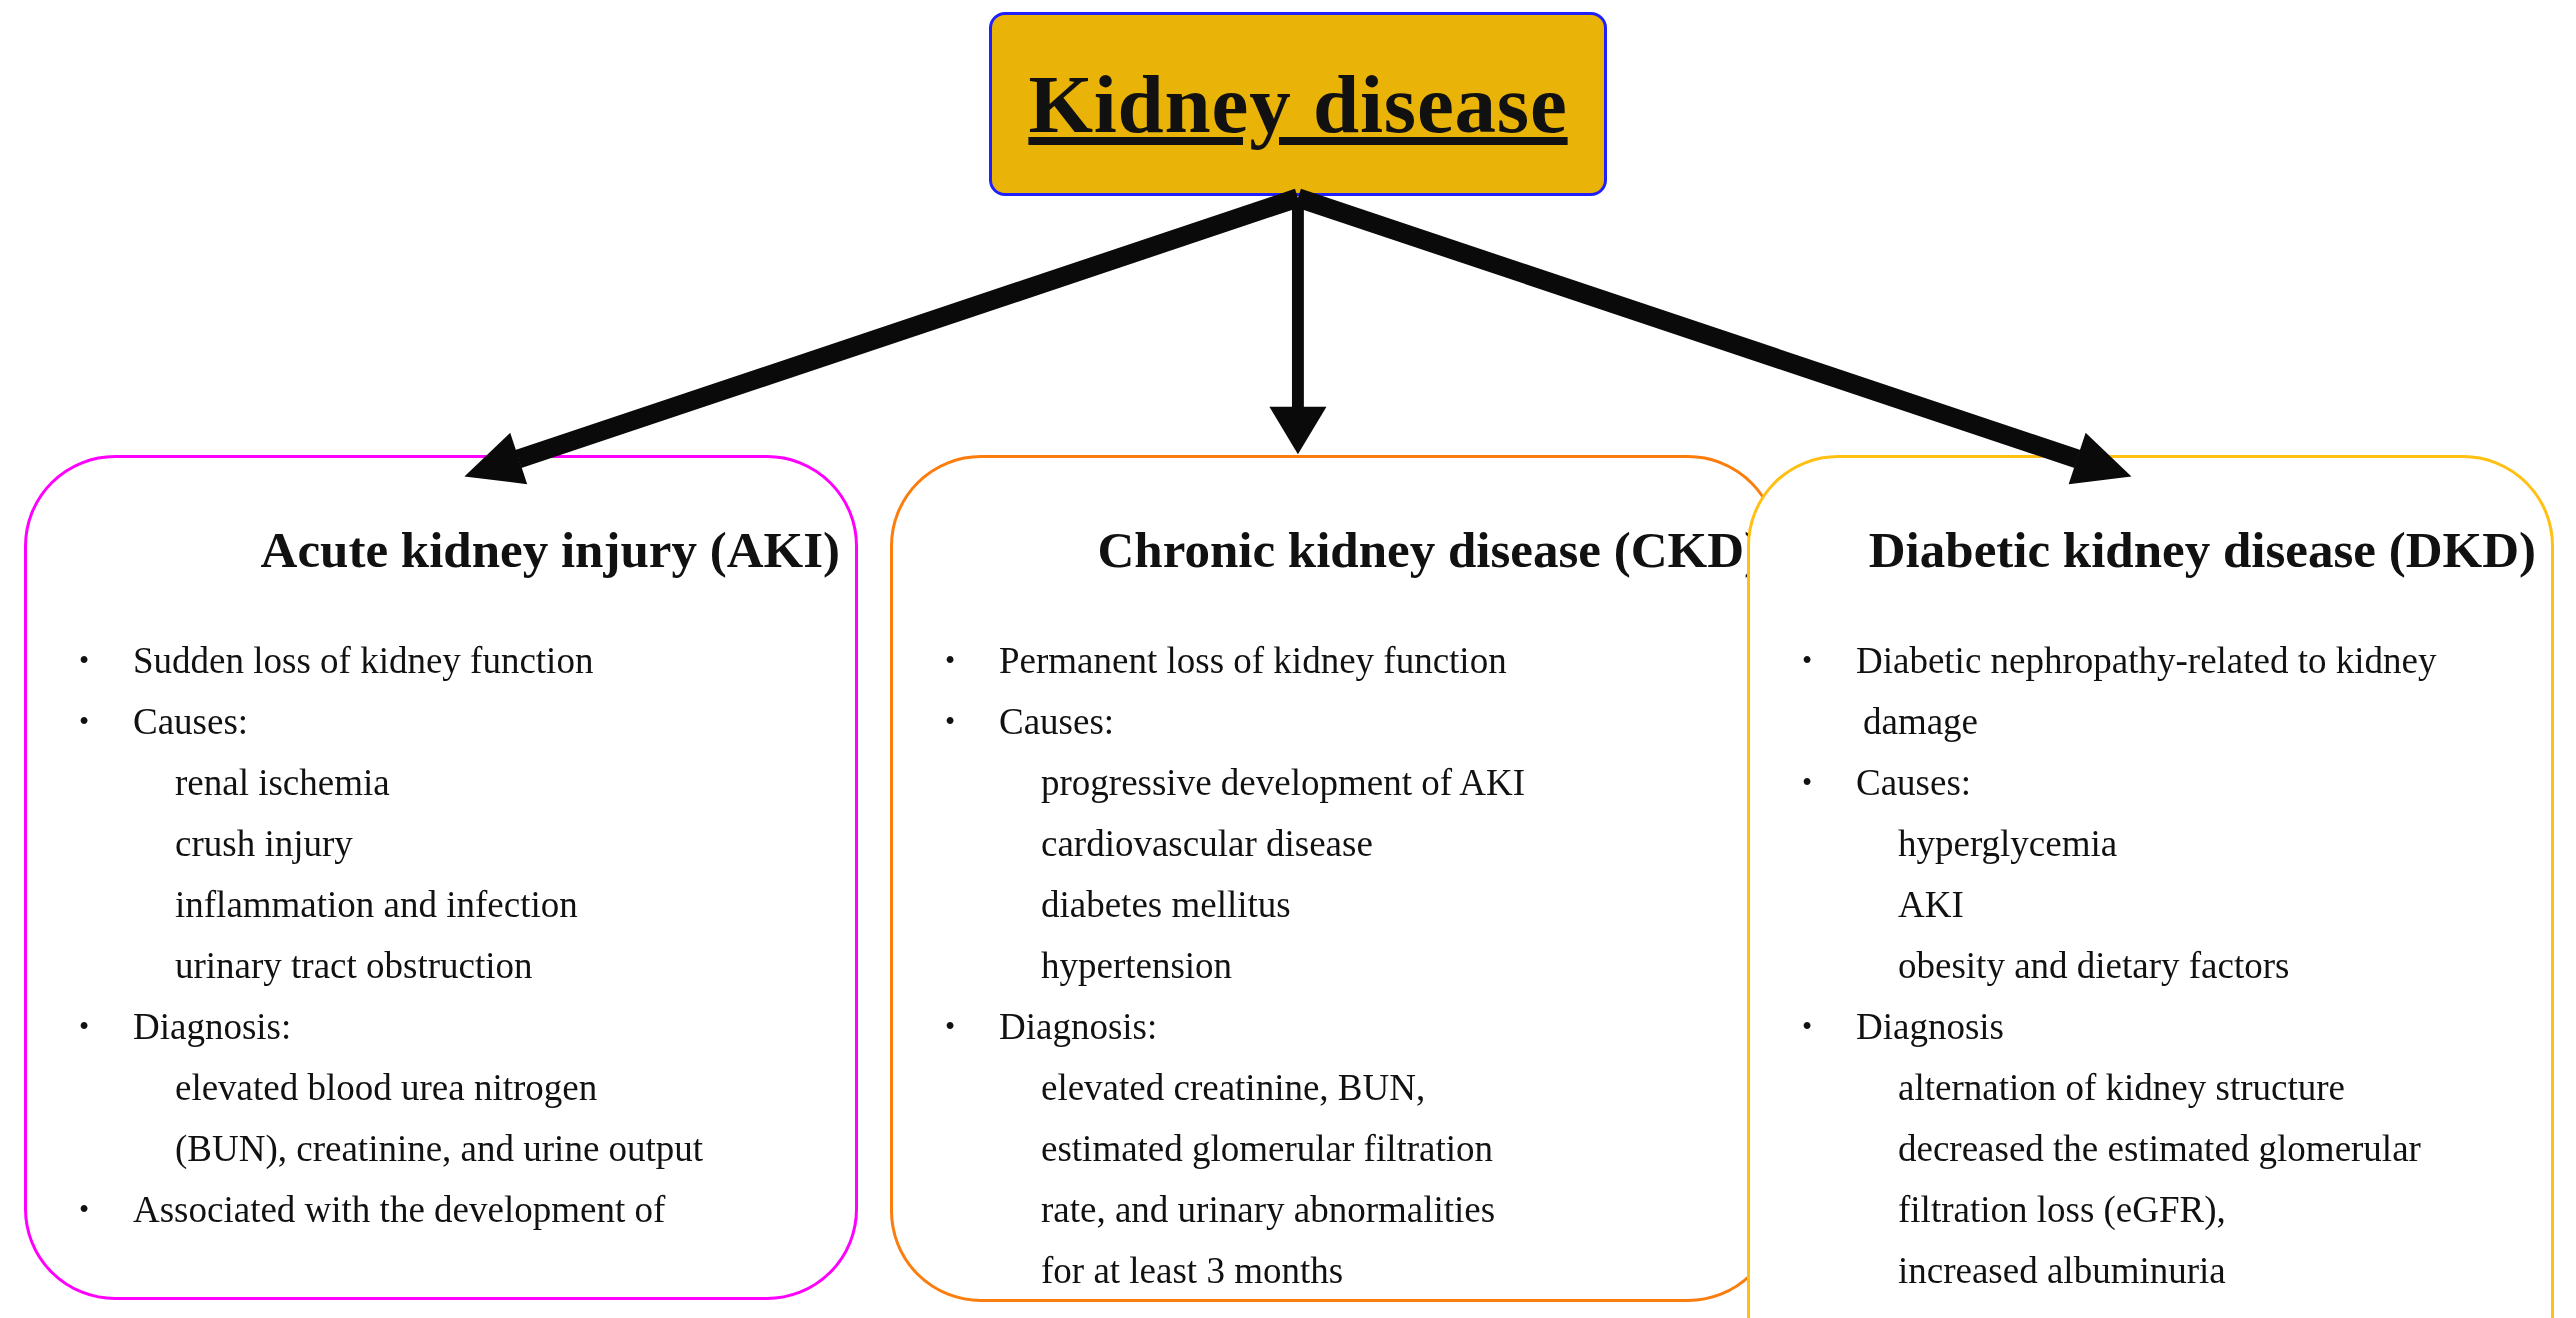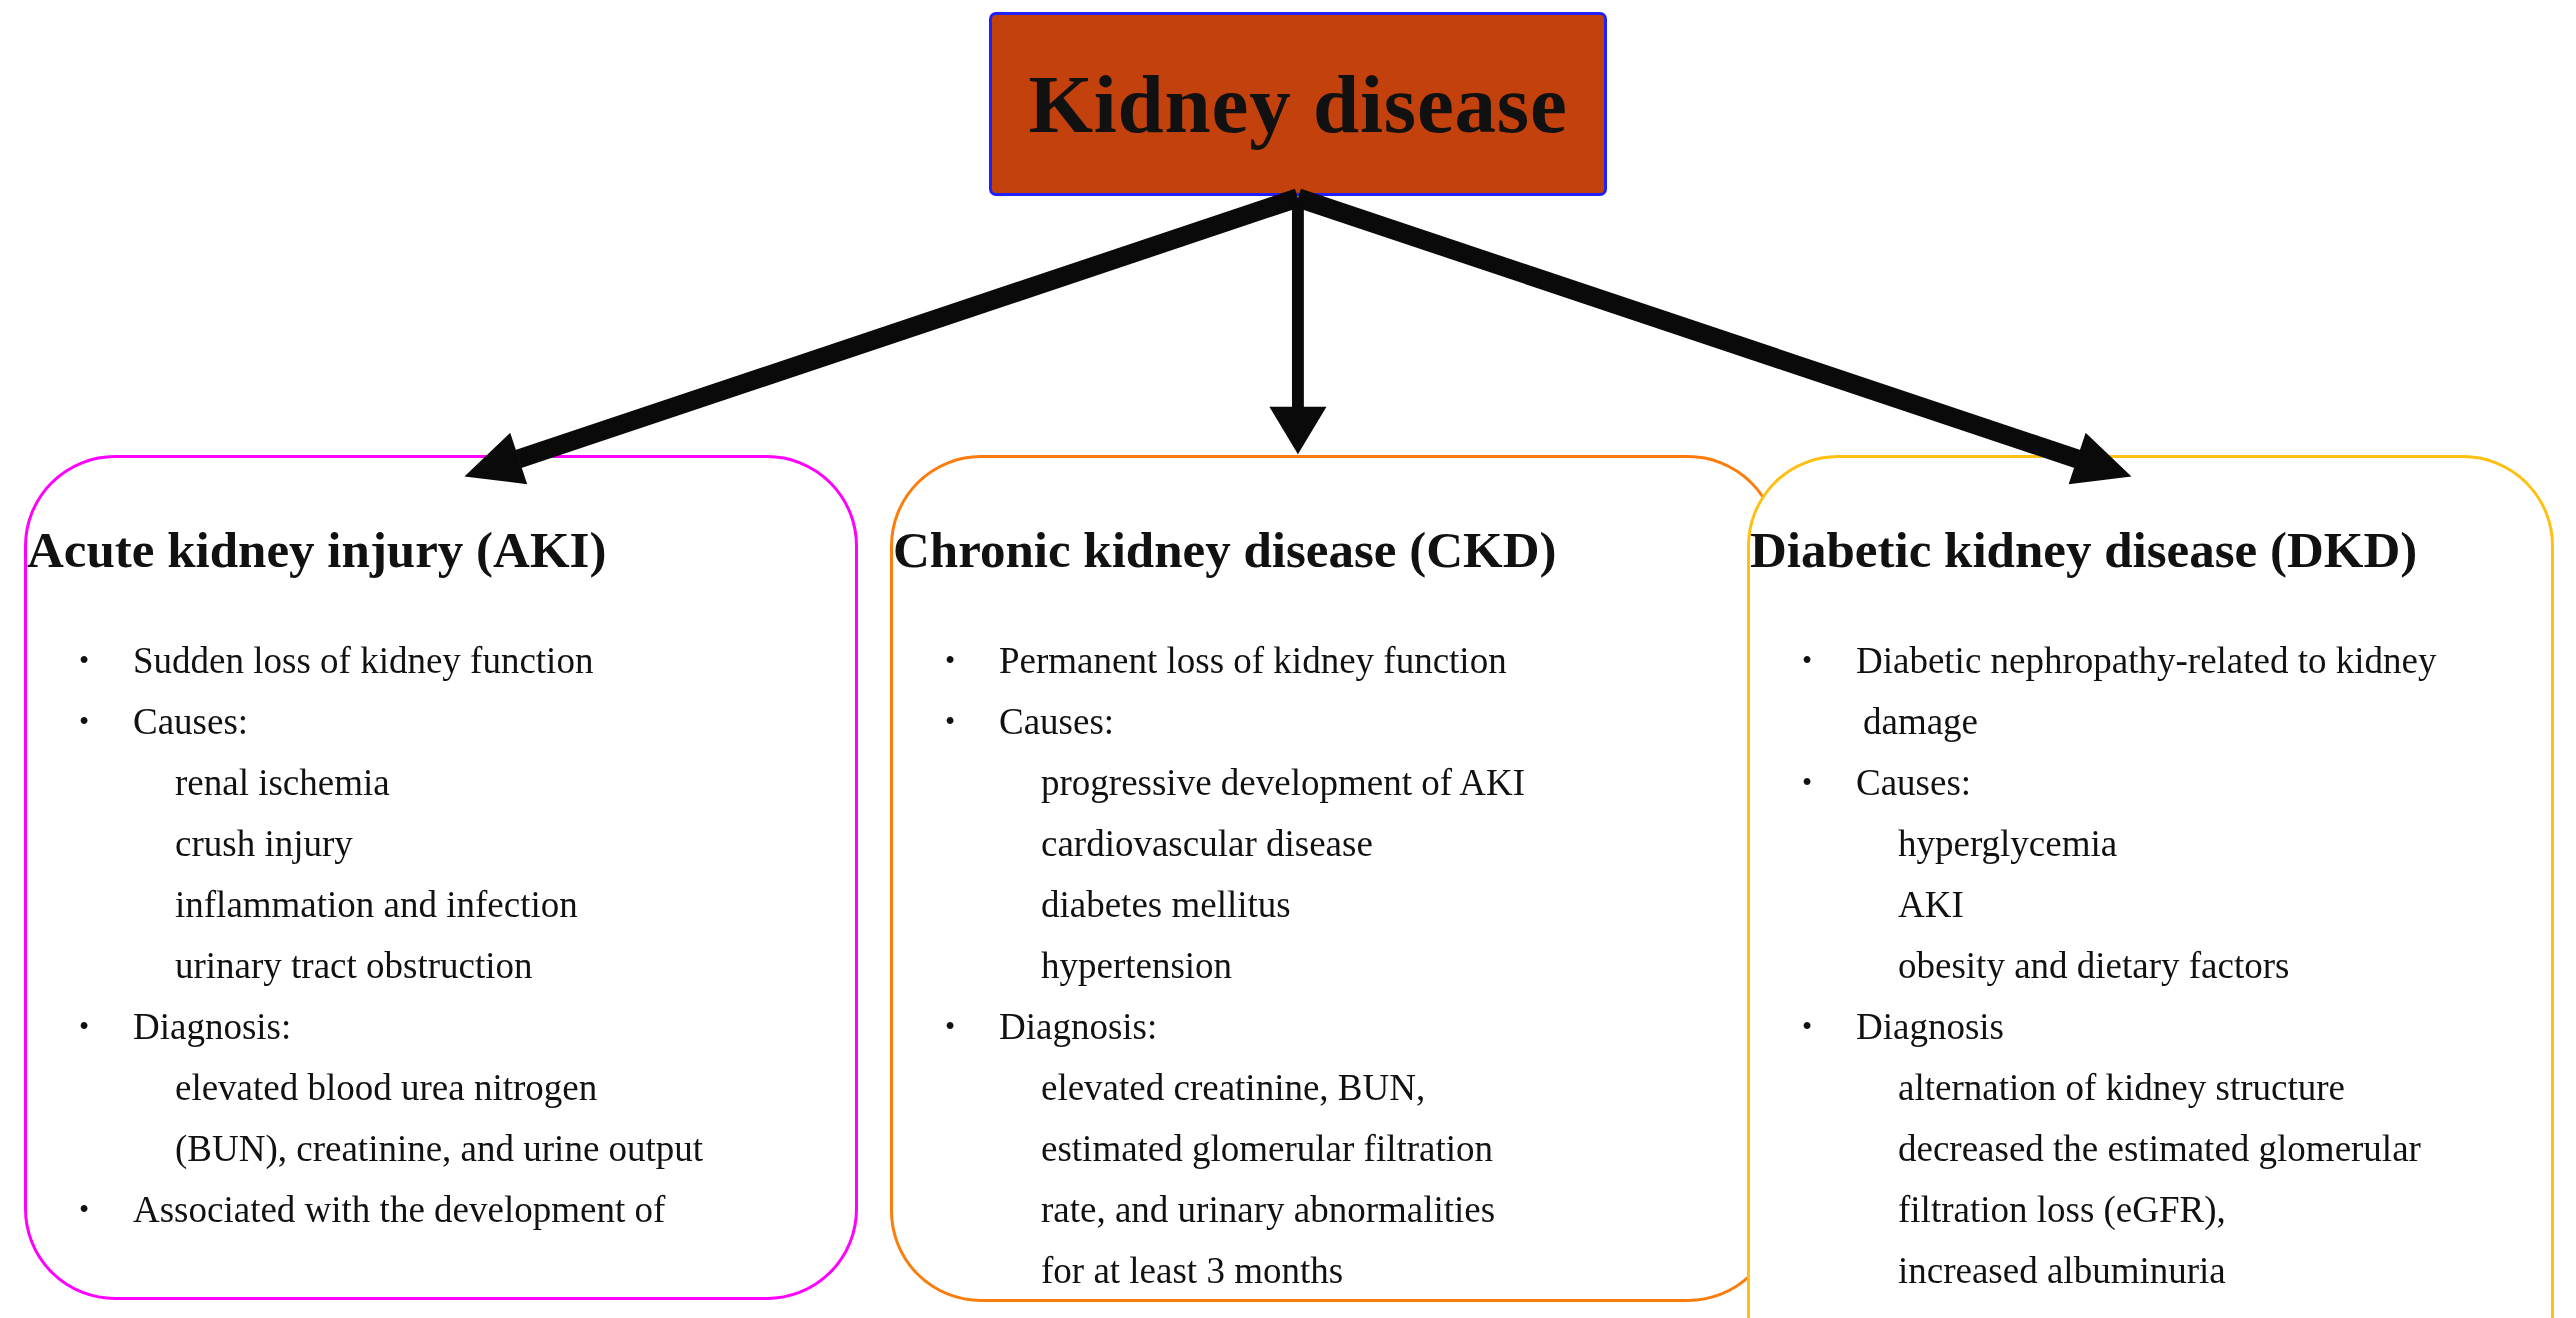--- a/index.html
+++ b/index.html
@@ -9,47 +9,48 @@
     background:#ffffff;
     font-family:"Liberation Serif", serif;
     color:#111111;
     overflow:hidden;
   }
   .root-box{
     position:absolute;
     left:989px;top:12px;width:618px;height:184px;
     box-sizing:border-box;
     border:3.2px solid #2020ff;
-    border-radius:7px;
+    border-radius:16px;
     display:flex;align-items:center;justify-content:center;
-    background:#c2410c;
+    background:#eab308;
     z-index:1;
+    text-decoration:underline;
   }
   .root-label{
     font-size:83px;font-weight:bold;letter-spacing:0.8px;white-space:nowrap;
   }
   .arrows{
     position:absolute;left:0;top:0;width:2576px;height:1319px;
     z-index:5;pointer-events:none;
   }
   .node-box{
     position:absolute;
     box-sizing:border-box;
     border:3.2px solid #000;
     border-radius:91px;
     background:#ffffff;
     z-index:2;
   }
   .box-aki{left:24px;top:455px;width:834px;height:845px;}
   .box-ckd{left:890px;top:455px;width:889px;height:847px;}
   .box-dkd{left:1747px;top:455px;width:807px;height:1012px;}
   .node-title{
-    position:absolute;top:64px;left:0;right:0;
+    position:absolute;top:64px;left:0;right:15px;
     margin:0;
-    text-align:left;
+    text-align:right;
     font-size:51px;font-weight:bold;
     line-height:57px;
     white-space:nowrap;
   }
   .lines{
     position:absolute;top:172px;left:0;right:0;
     margin:0;padding:0;list-style:none;
   }
   .line{
     position:relative;

